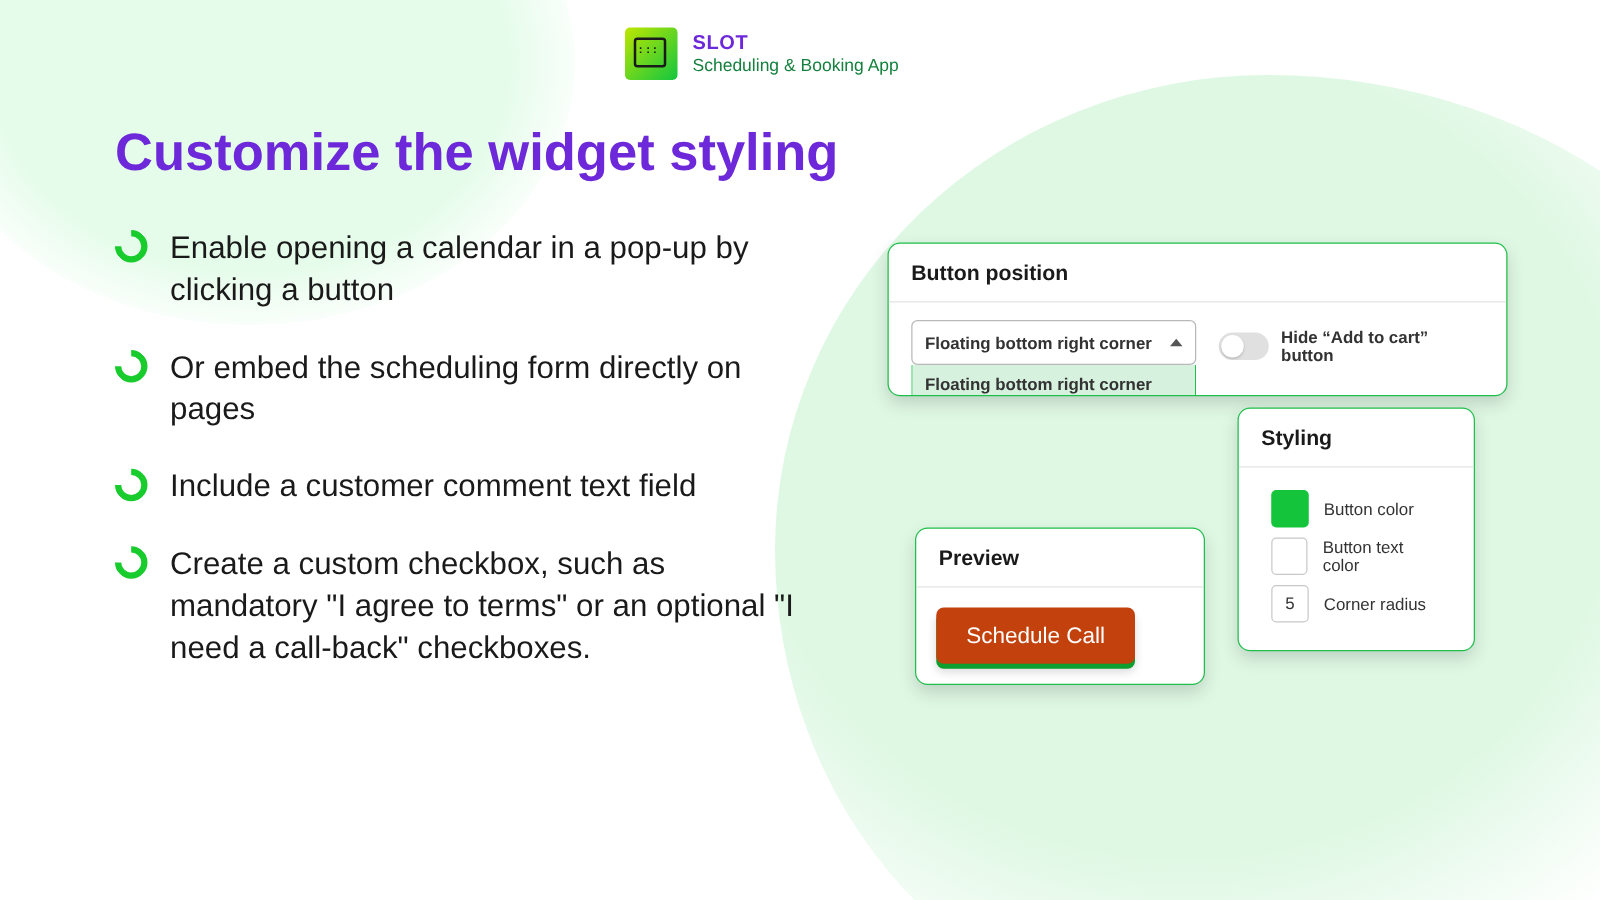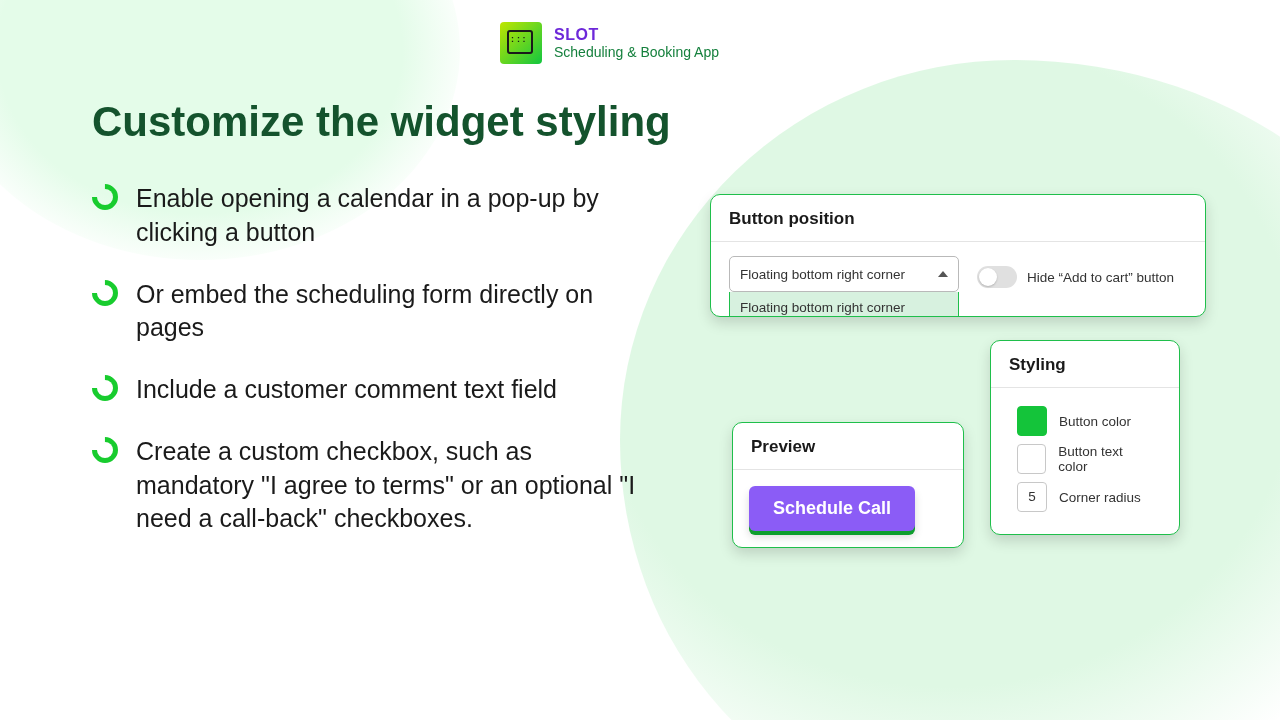--- a/index.html
+++ b/index.html
@@ -79,21 +79,21 @@
     color: #15803d;
   }
 
   
   .headline {
     position: absolute;
     top: 98px;
     left: 92px;
     font-size: 42px;
     font-weight: 700;
-    color: #14532d;
+    color: #6d28d9;
     z-index: 5;
   }
 
   
   .bullets {
     position: absolute;
     top: 182px;
     left: 92px;
     width: 555px;
     z-index: 5;
@@ -140,23 +140,24 @@
 
   
   #card-btnpos {
     top: 180px;
     left: 710px;
     width: 494px;
     margin-top: 14px;
   }
   #card-btnpos .body {
     display: flex;
-    align-items: center;
+    align-items: flex-end;
     padding: 14px 18px 24px;
     gap: 18px;
+    font-weight: bold;
   }
   .select-wrap {
     position: relative;
     width: 230px;
   }
   .select-field {
     display: flex;
     align-items: center;
     justify-content: space-between;
     height: 34px;
@@ -209,21 +210,21 @@
     border-radius: 50%;
     box-shadow: 0 1px 2px rgba(0,0,0,0.2);
   }
   .toggle-label {
     font-size: 13.5px;
     color: #333;
   }
 
   
   #card-styling {
-    top: 340px;
+    top: 326px;
     left: 990px;
     width: 188px;
     z-index: 7;
   }
   #card-styling .body {
     padding: 10px 14px 14px;
   }
   .style-row {
     display: flex;
     align-items: center;
@@ -251,24 +252,24 @@
   
   #card-preview {
     top: 422px;
     left: 732px;
     width: 230px;
   }
   #card-preview .body {
     padding: 16px;
   }
   .schedule-btn {
-    background: #8b5cf6;
+    background: #c2410c;
     color: #fff;
     font-size: 18px;
-    font-weight: 700;
+    font-weight: 400;
     padding: 12px 24px;
     border: none;
     border-radius: 6px;
     box-shadow: 0 4px 0 #0e9e2e, 0 6px 8px rgba(0,0,0,0.15);
   }
   .chev {
     width: 0; height: 0;
     border-left: 5px solid transparent;
     border-right: 5px solid transparent;
     border-bottom: 6px solid #555;

